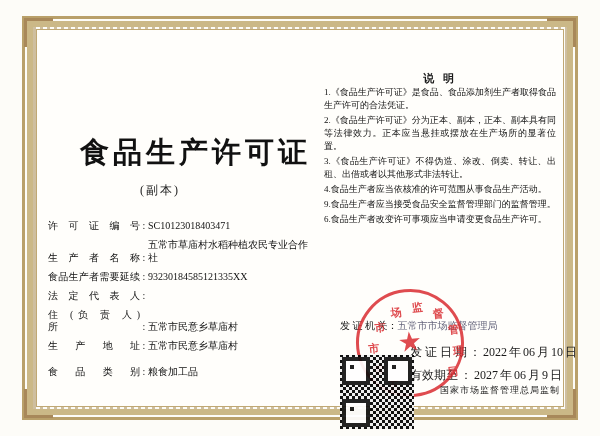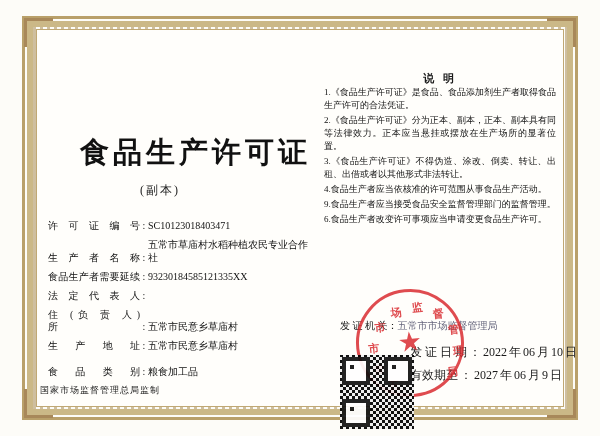--- a/index.html
+++ b/index.html
@@ -256,21 +256,21 @@
   }
   .qr .fp.a { left: 2px;  top: 2px; }
   .qr .fp.b { right: 2px; top: 2px; }
   .qr .fp.c { left: 2px;  bottom: 2px; }
 
   .footer {
     position: absolute;
     left: 0;
     right: 0;
     bottom: 6px;
-    text-align: left;
+    text-align: right;
     font-size: 9px;
     letter-spacing: 1px;
     color: #222;
   }
 </style>
 </head>
 <body>
 
 <div class="page">
 

